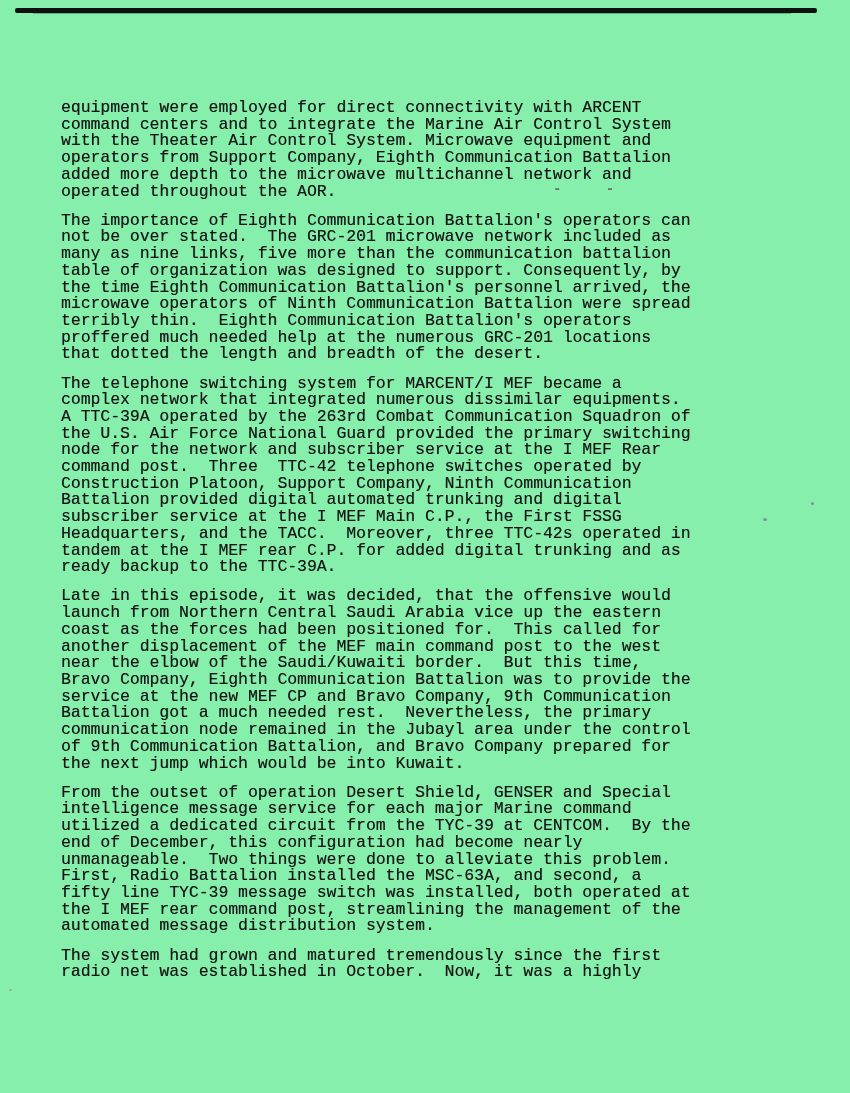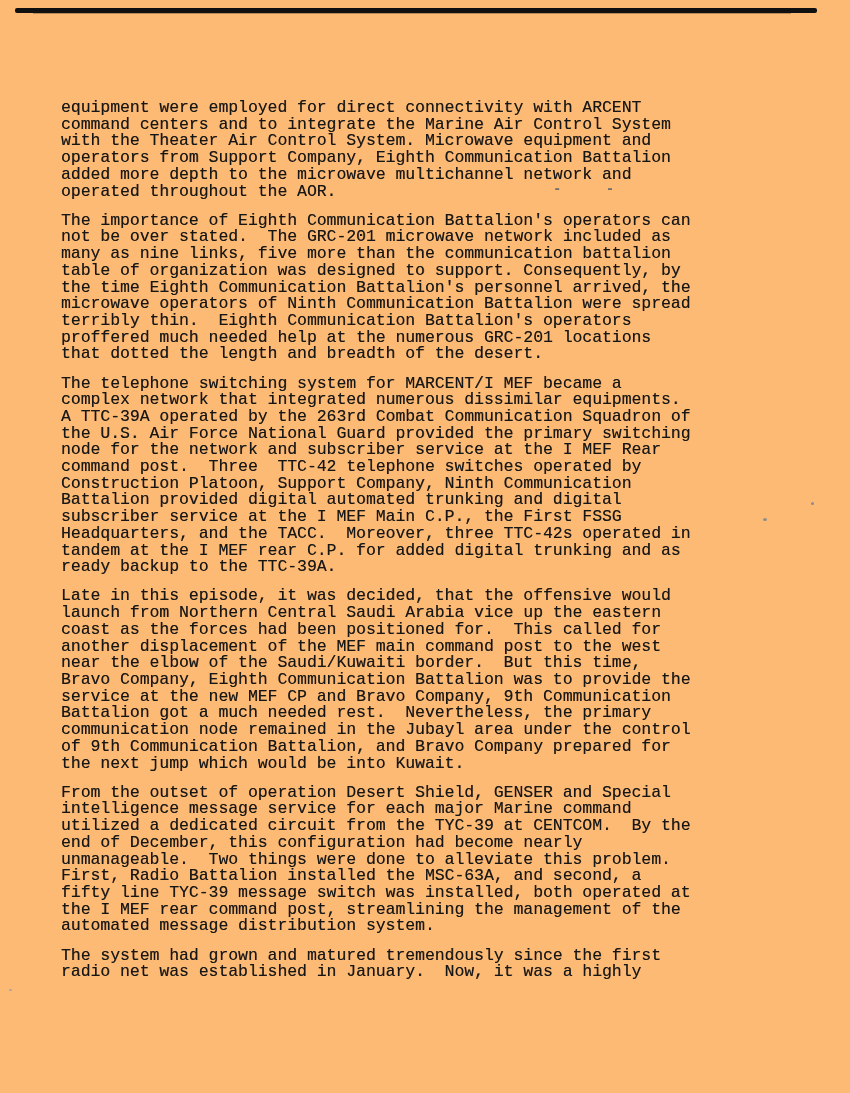--- a/index.html
+++ b/index.html
@@ -4,21 +4,21 @@
 <style>
   html, body {
     margin: 0;
     padding: 0;
     background: #ffffff;
   }
   .page {
     position: relative;
     width: 850px;
     height: 1093px;
-    background: #fdba74;
+    background: #86efac;
     overflow: hidden;
     font-family: "Liberation Mono", "DejaVu Sans Mono", monospace;
   }
   
   .top-rule {
     position: absolute;
     left: 15px;
     top: 8px;
     width: 802px;
     height: 5px;
@@ -118,21 +118,21 @@
       <p>From the outset of operation Desert Shield, GENSER and Special
 intelligence message service for each major Marine command
 utilized a dedicated circuit from the TYC-39 at CENTCOM.  By the
 end of December, this configuration had become nearly
 unmanageable.  Two things were done to alleviate this problem.
 First, Radio Battalion installed the MSC-63A, and second, a
 fifty line TYC-39 message switch was installed, both operated at
 the I MEF rear command post, streamlining the management of the
 automated message distribution system.</p>
       <p>The system had grown and matured tremendously since the first
-radio net was established in January.  Now, it was a highly</p>
+radio net was established in October.  Now, it was a highly</p>
     </div>
 
   <span class="smudge">- -</span>
 
   <span class="speck speck-1"></span>
   <span class="speck speck-2"></span>
   <span class="speck speck-3"></span>
 </div>
 
 </body></html>

